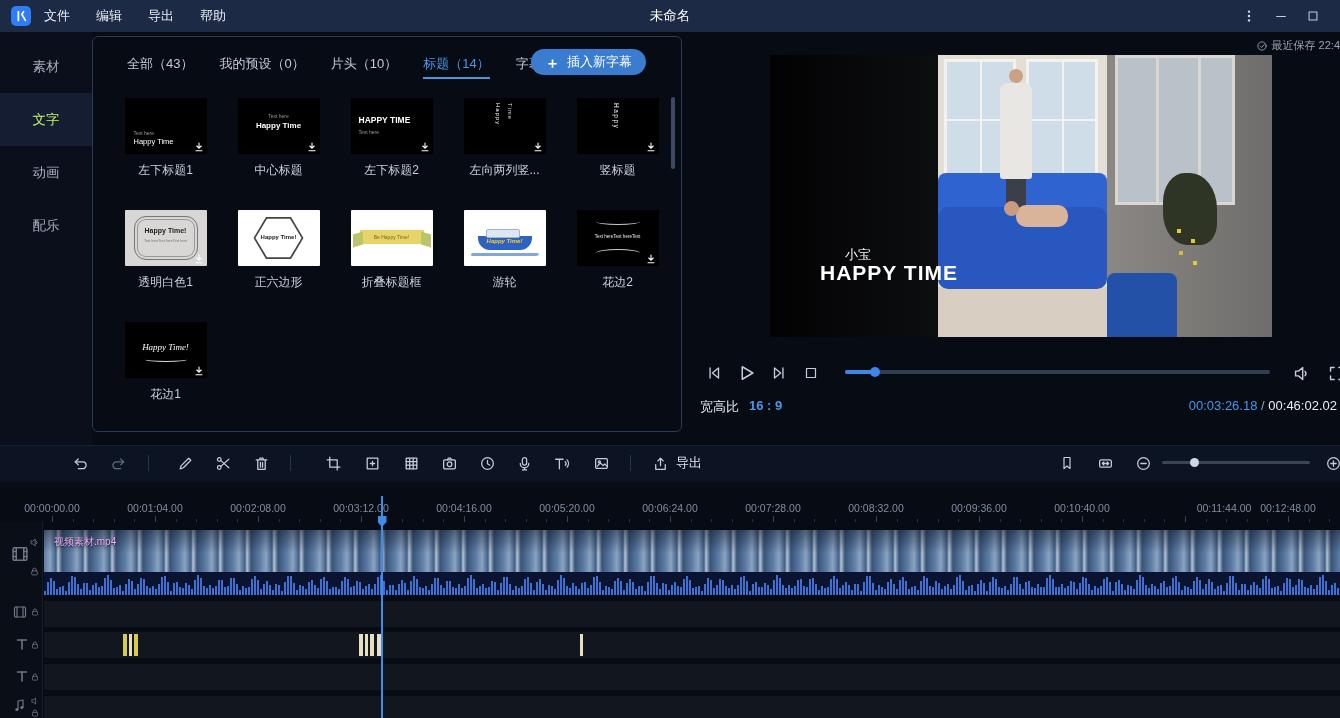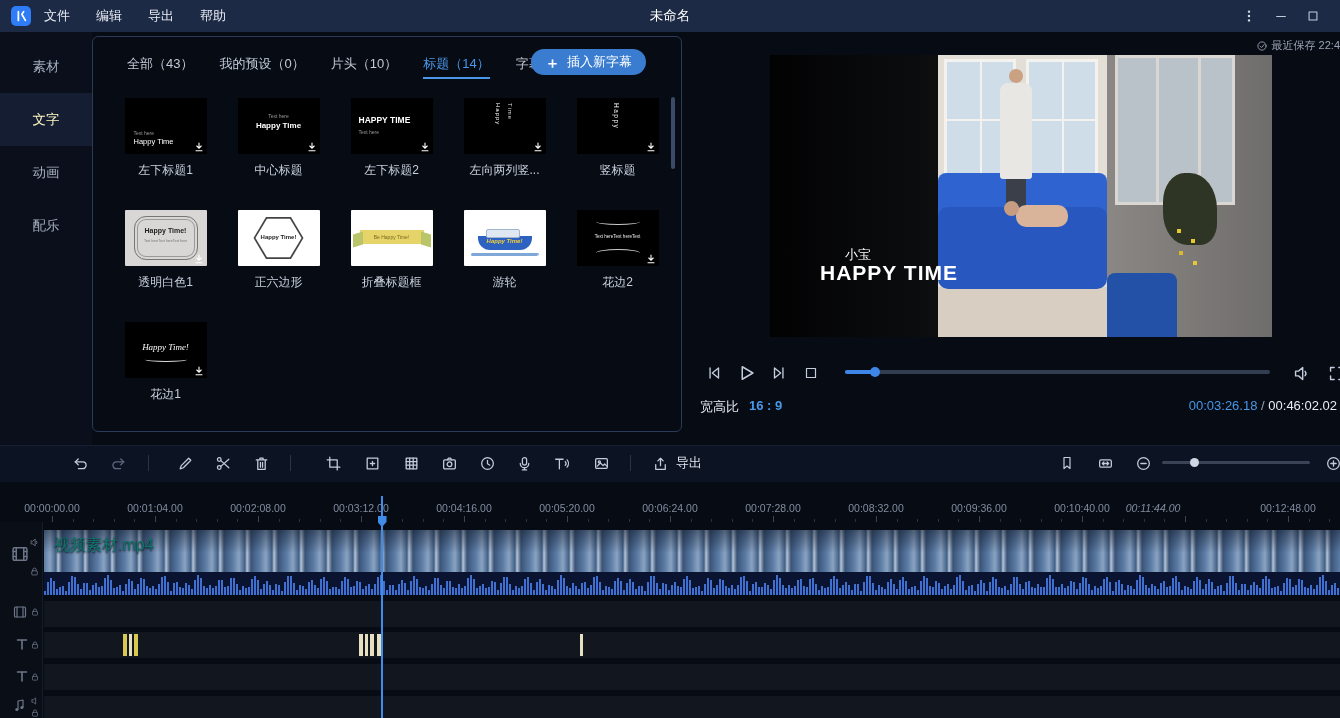--- a/index.html
+++ b/index.html
@@ -15,21 +15,21 @@
   .titlebar{position:absolute;left:0;top:0;width:1340px;height:32px;background:#1d2a45;display:flex;align-items:center}
   .logo{position:absolute;left:11px;top:6px;width:20px;height:20px;border-radius:5px;background:#2e7cf6;display:flex;align-items:center;justify-content:center}
   .menus{position:absolute;left:44px;top:0;height:32px;display:flex;align-items:center;gap:26px;font-size:13px;color:#e7ebf3}
   .menu-item{cursor:default}
   .tb-title{position:absolute;left:0;right:0;top:0;height:32px;display:flex;align-items:center;justify-content:center;font-size:13.5px;color:#fff}
   .winbtn{position:absolute;top:4px;width:26px;height:24px;display:flex;align-items:center;justify-content:center}
 
   
   .sidebar{position:absolute;left:0;top:32px;width:92px;height:413px;background:#0a0f1b;padding-top:8px}
   .side-item{height:53px;display:flex;align-items:center;justify-content:center;font-size:13.5px;color:#a6aebe}
-  .side-item.active{background:#141d31;color:#fef9c3}
+  .side-item.active{background:#141d31;color:#bef264}
 
   
   .library{position:absolute;left:92px;top:36px;width:590px;height:396px;background:#060b14;border:1px solid #2b3a55;border-radius:6px}
   .lib-tabs{position:absolute;left:34px;top:18px;display:flex;gap:26px;font-size:13px;color:#c3cad7}
   .lib-tab{padding-bottom:6px;position:relative;white-space:nowrap}
   .lib-tab.active{color:#4a97e8}
   .lib-tab.active::after{content:"";position:absolute;left:0;right:0;bottom:0;height:2px;background:#4a97e8}
   .insert-btn{position:absolute;left:438px;top:12px;height:26px;padding:0 14px;border-radius:13px;background:#3a7cd0;color:#fff;font-size:13px;display:flex;align-items:center;gap:7px;border:none}
   .insert-btn .plus{font-size:15px;font-weight:bold;line-height:1}
   .lib-scroll{position:absolute;right:6px;top:60px;width:4px;height:72px;border-radius:2px;background:#3b4a66}
@@ -133,21 +133,21 @@
   .tick{position:absolute;bottom:0;width:1px;height:3px;background:#2a3346}
   .tick.major{height:6px;background:#39435a}
 
   
   .track-headers{position:absolute;left:0;top:522px;width:43px;height:196px;background:#0a0e17;border-right:1px solid #161e2e}
   .hicon{position:absolute}
   .lane{position:absolute;left:44px;width:1296px;background:#11161f}
   .clip-video{position:absolute;left:44px;top:530px;width:1296px;height:65px;overflow:hidden}
   .thumbs{position:absolute;left:0;top:0;width:100%;height:42px;background:repeating-linear-gradient(90deg,#5d7da6 0px,#8aa3c2 6px,#415f86 12px,#b8c6d8 14px,#3a5478 18px,#5d7da6 27px)}
   .thumbs::after{content:"";position:absolute;inset:0;background:linear-gradient(180deg,rgba(10,16,28,.45),rgba(10,16,28,0) 55%)}
-  .clip-name{position:absolute;left:10px;top:5px;font-size:16px;color:#0f766e;text-shadow:0 1px 2px rgba(0,0,0,.9);z-index:2;white-space:nowrap}
+  .clip-name{position:absolute;left:10px;top:5px;font-size:10px;color:#f0abfc;text-shadow:0 1px 2px rgba(0,0,0,.9);z-index:2;white-space:nowrap}
   .waveform{position:absolute;left:0;top:42px;width:100%;height:23px;background:#0a1430}
   .wbar{position:absolute;bottom:0;width:2px;background:#3f6fd0}
   .tclip{position:absolute;top:2px;height:22px;background:#e6e0c0}
   .tclip.yellow{background:#d9c94e}
   .playhead-line{position:absolute;top:496px;width:2px;height:222px;background:#3f8de8;z-index:9}
   .ph-handle{position:absolute;top:516px;width:9px;height:11px;background:#3f8de8;clip-path:polygon(0 0,100% 0,100% 55%,50% 100%,0 55%);z-index:10}
 </style>
 </head>
 <body>
 
@@ -546,21 +546,21 @@
       <span class="rlabel" style="left: 155px;">00:01:04.00</span>
       <span class="rlabel" style="left: 258px;">00:02:08.00</span>
       <span class="rlabel" style="left: 361px;">00:03:12.00</span>
       <span class="rlabel" style="left: 464px;">00:04:16.00</span>
       <span class="rlabel" style="left: 567px;">00:05:20.00</span>
       <span class="rlabel" style="left: 670px;">00:06:24.00</span>
       <span class="rlabel" style="left: 773px;">00:07:28.00</span>
       <span class="rlabel" style="left: 876px;">00:08:32.00</span>
       <span class="rlabel" style="left: 979px;">00:09:36.00</span>
       <span class="rlabel" style="left: 1082px;">00:10:40.00</span>
-      <span class="rlabel" style="left: 1153px; font-style: italic;">00:11:44.00</span>
+      <span class="rlabel" style="left: 1224px;">00:11:44.00</span>
       <span class="rlabel" style="left: 1288px;">00:12:48.00</span>
       <div class="tick major" style="left: 52px;"></div>
       <div class="tick" style="left: 72.6px;"></div>
       <div class="tick" style="left: 93.2px;"></div>
       <div class="tick" style="left: 113.8px;"></div>
       <div class="tick" style="left: 134.4px;"></div>
       <div class="tick major" style="left: 155px;"></div>
       <div class="tick" style="left: 175.6px;"></div>
       <div class="tick" style="left: 196.2px;"></div>
       <div class="tick" style="left: 216.8px;"></div>

